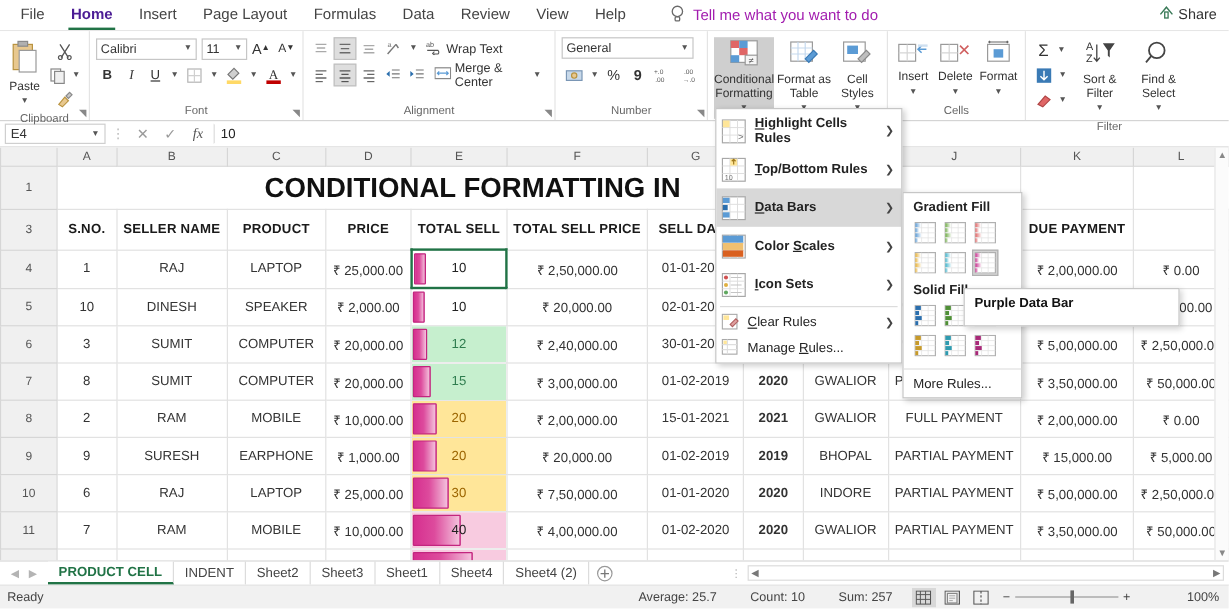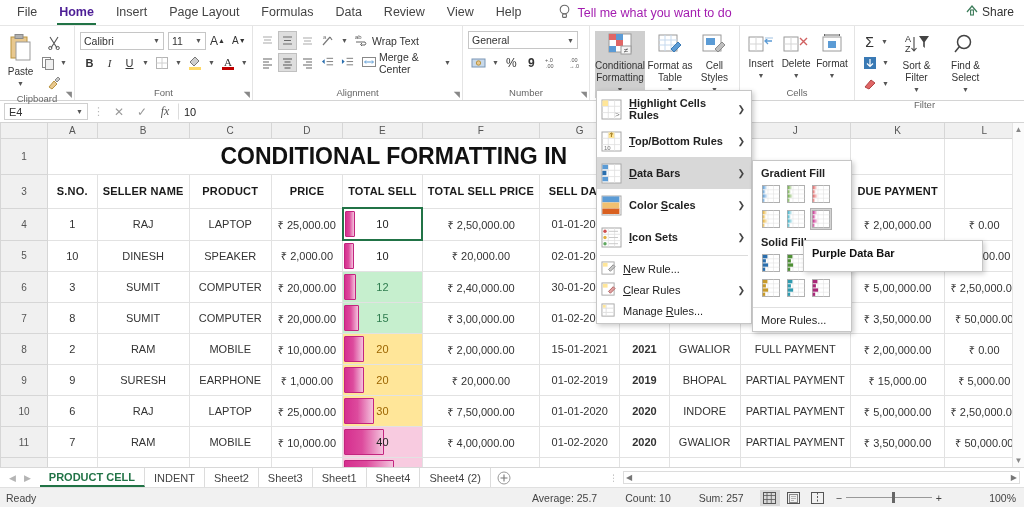--- a/index.html
+++ b/index.html
@@ -853,28 +853,20 @@
           <path d="M8 4.3 H17 M8 10.5 H17 M8 16.7 H17" stroke="#c4c4c4" stroke-width="0.9"></path>
         </svg></span>
       <span style="font-weight:bold"><span class="ul">I</span>con Sets</span>
       <span class="arrow">❯</span>
     </div>
     <div class="cfsep"></div>
     <div class="cfitem small">
       <span class="mini sm"><svg width="100%" height="100%" viewBox="0 0 16 16">
           <rect x="1" y="1" width="13" height="13" fill="#fff" stroke="#a8a8a8"></rect>
           <rect x="2" y="2" width="5" height="4" fill="#ffe699"></rect>
-          <path d="M8 9 L13 4 L15 6 L10 11 Z" fill="#c9c9c9" stroke="#8a8a8a"></path>
-        </svg></span>
-      <span><span class="ul">N</span>ew Rule...</span>
-    </div>
-    <div class="cfitem small">
-      <span class="mini sm"><svg width="100%" height="100%" viewBox="0 0 16 16">
-          <rect x="1" y="1" width="13" height="13" fill="#fff" stroke="#a8a8a8"></rect>
-          <rect x="2" y="2" width="5" height="4" fill="#ffe699"></rect>
           <path d="M8 10 L13 5 L15 7 L10 12 Z" fill="#e0a0a0" stroke="#b06060"></path>
         </svg></span>
       <span><span class="ul">C</span>lear Rules</span>
       <span class="arrow">❯</span>
     </div>
     <div class="cfitem small">
       <span class="mini sm"><svg width="100%" height="100%" viewBox="0 0 16 16">
           <rect x="1" y="1" width="13" height="13" fill="#fff" stroke="#a8a8a8"></rect>
           <path d="M1 5.5 H14 M1 10 H14 M5.5 1 V14" stroke="#dedede"></path>
           <rect x="2" y="2" width="3" height="3" fill="#ffe699"></rect>

